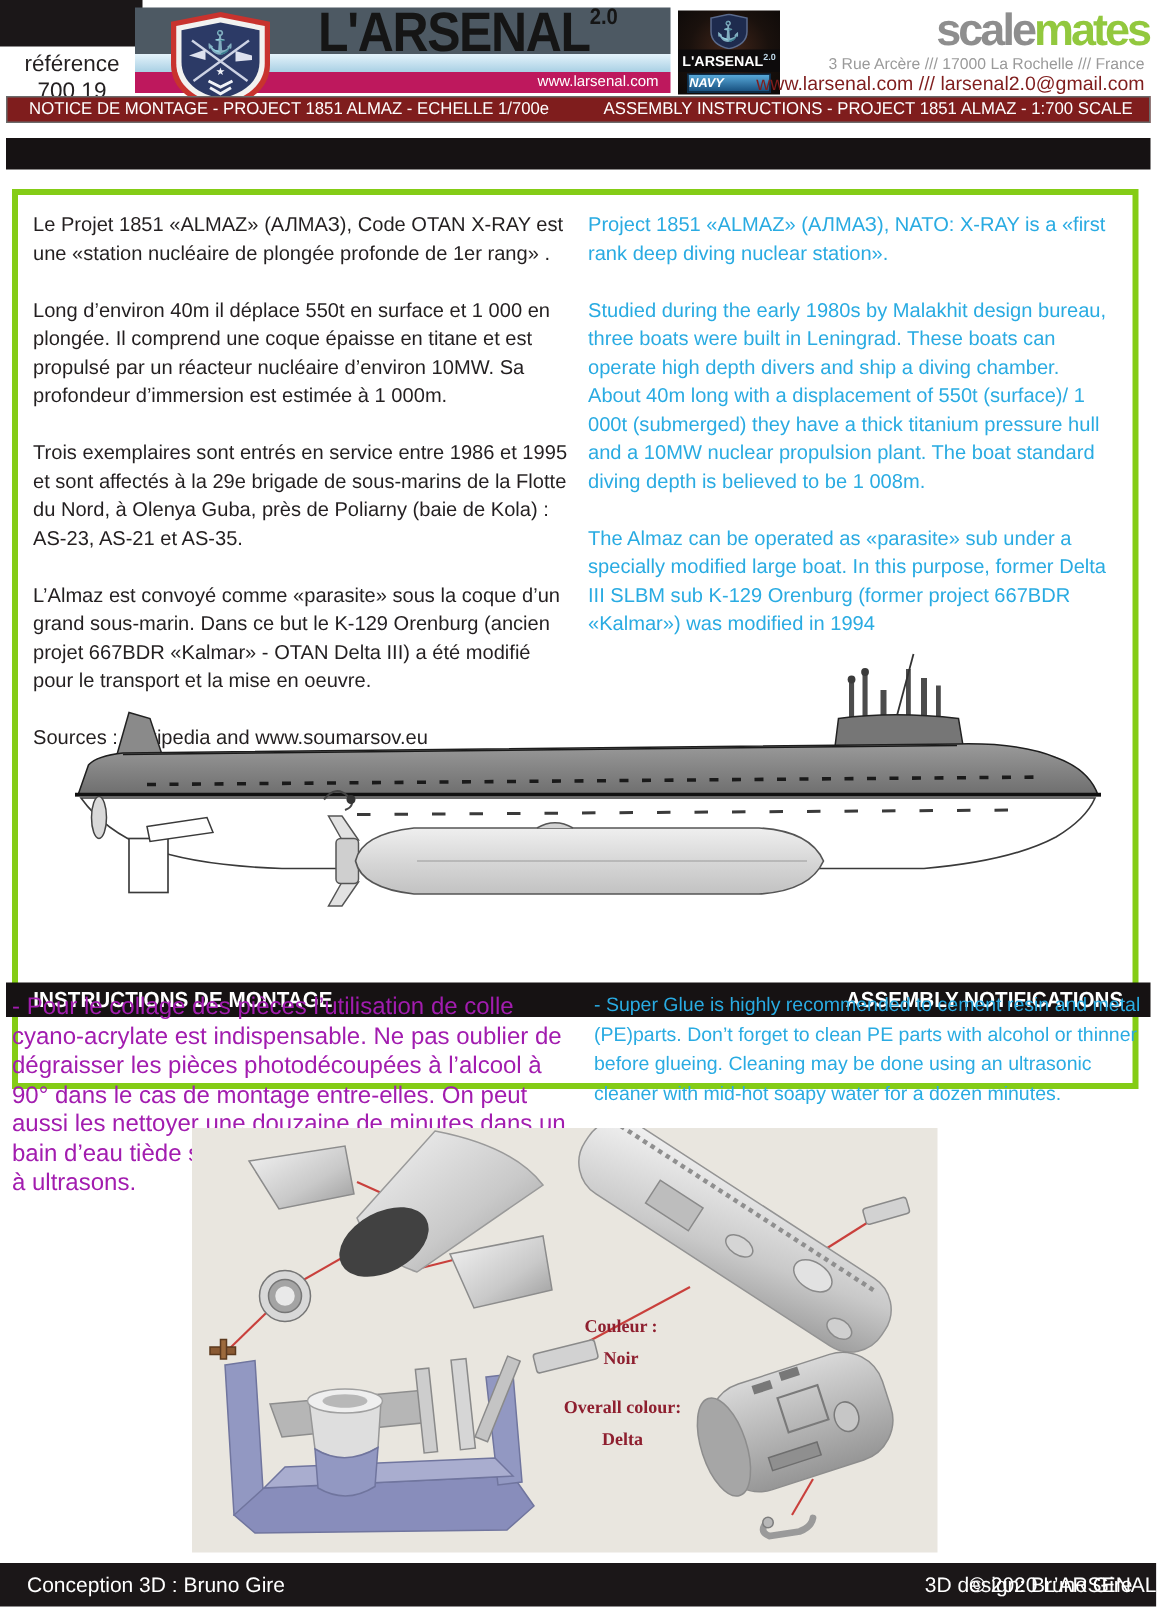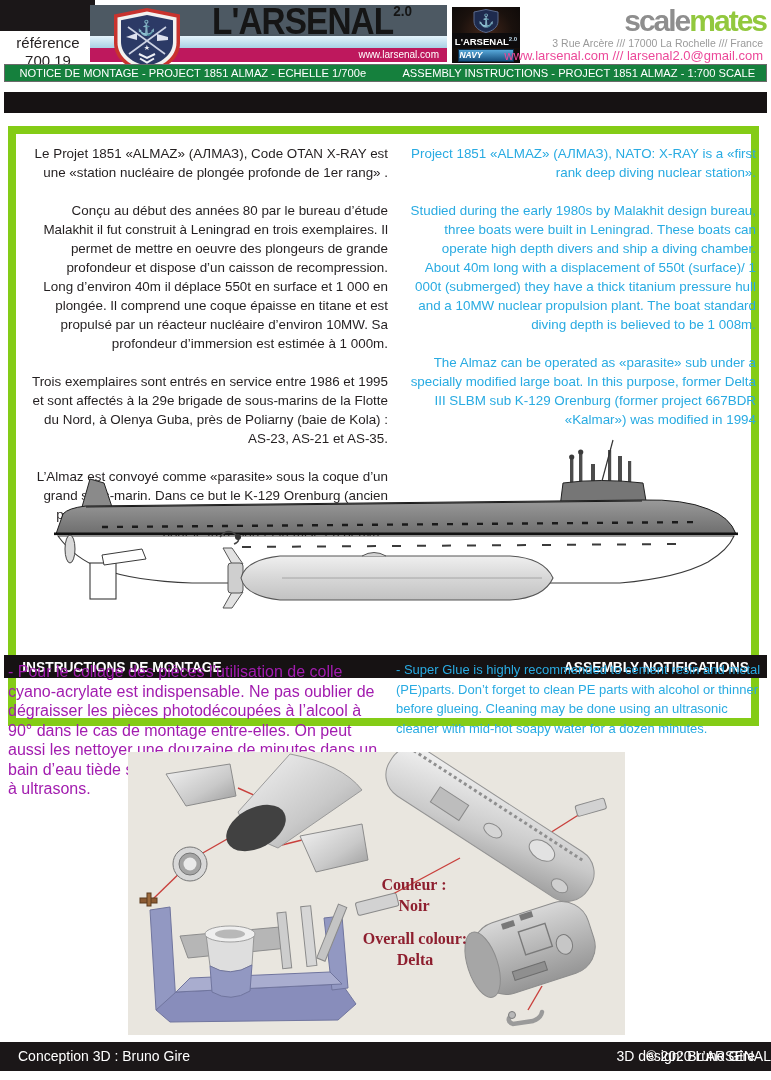--- a/index.html
+++ b/index.html
@@ -23,47 +23,47 @@
     background:radial-gradient(ellipse at 50% 45%, #43261a 0%, #1a110d 55%, #0c0908 100%);
     display:flex; flex-direction:column; align-items:center; }
   .nb-shield { width:30px; height:24px; margin-top:2px; }
   .nb-brand { width:100%; background:#0d0b0c; color:#fff; font-size:9.5px; font-weight:bold; text-align:center; line-height:13px; }
   .nb-brand .ver { font-size:6px; vertical-align:4px; color:#bcd7e8; }
   .nb-navy { width:78%; background:linear-gradient(#57a8d9,#174f7e); color:#fff; font-style:italic; font-weight:bold;
     font-size:8.5px; text-align:left; line-height:11px; margin-top:1px; border:1px solid #0c2d4a; }
   .sm-logo { position:absolute; right:5px; top:2px; font-size:30px; font-weight:bold; letter-spacing:-2px; line-height:38px; }
   .sm-scale { color:#8E8E8E; } .sm-mates { color:#92C83E; }
   .sm-address { position:absolute; right:8px; top:37px; font-size:10.5px; color:#9a9a9a; }
-  .sm-contact { position:absolute; right:8px; top:48px; font-size:13px; color:#ec4899; }
-  .titlebar { position:absolute; left:4px; top:64px; width:763px; height:18px; background:#15803d;
+  .sm-contact { position:absolute; right:8px; top:48px; font-size:13px; color:#7f1d1d; }
+  .titlebar { position:absolute; left:4px; top:64px; width:763px; height:18px; background:#7f1d1d;
     border:1px solid #6a6a6a; box-sizing:border-box; display:flex; color:#ffffff;gap:10px; }
   .titlebar-half { flex:1; display:flex; align-items:center; justify-content:center; font-size:11.5px;
     white-space:nowrap; transform:scaleX(0.97); }
   .blackbar2 { position:absolute; left:4px; top:92px; width:763px; height:21px; background:#161213; }
   
-  .main-box { position:absolute; left:8px; top:126px; width:751px; height:600px; border:8px solid #84cc16;
-    box-sizing:border-box; background:#fff;text-align:right; }
+  .main-box { position:absolute; left:8px; top:126px; width:751px; height:600px; border:4px solid #84cc16;
+    box-sizing:border-box; background:#fff; }
   .col { position:absolute; top:10px; font-size:13.4px; line-height:19px; }
   .col-fr { left:10px; width:362px; color:#231F20; }
   .col-en { left:380px; width:360px; color:#29ABE2; }
   .col p { margin:0 0 19px 0; }
   .col p.tight { margin-bottom:0; }
   .sub-drawing { position:absolute; left:26px; top:303px; width:702px; height:182px; }
   
   .instr-bar { position:absolute; left:4px; top:655px; width:763px; height:23px; background:#161213; color:#fff;
     display:flex; justify-content:space-between; align-items:center; padding:0 13px; box-sizing:border-box;
     font-size:14.5px; font-weight:bold; }
   .instr-bar span { transform:scaleX(0.95); }
   .glue-fr { position:absolute; left:8px; top:662px; width:372px; font-size:16px; line-height:19.5px; color:#a21caf; }
   .glue-en { position:absolute; left:396px; top:660px; width:372px; font-size:13px; line-height:19.5px; color:#29ABE2; }
   
   .render-area { position:absolute; left:128px; top:752px; width:497px; height:283px; background:#E9E6DF; }
   .render-svg { position:absolute; left:0; top:0; width:497px; height:283px; }
   .color-label { position:absolute; text-align:center; font-family:"Liberation Serif", serif; font-weight:bold;
-    color:#8E1F2F; font-size:16px; line-height:21px; }
+    color:#8E1F2F; font-size:12px; line-height:21px; }
   .label-fr { left:228px; top:122px; width:116px; }
   .label-en { left:212px; top:176px; width:150px; }
   
   .footer { position:absolute; left:0; top:1042px; width:771px; height:29px; background:#1b1718; color:#fff; font-size:14px; }
   .footer span { position:absolute; line-height:29px; white-space:nowrap; }
   .footer-left { left:18px;text-align:right; }
   .footer-center { left:0; right:0; text-align:right; }
   .footer-right { right:16px; }
 </style>
 </head>
@@ -114,21 +114,20 @@
 
   <div class="titlebar">
     <div class="titlebar-half">NOTICE DE MONTAGE - PROJECT 1851 ALMAZ - ECHELLE 1/700e</div>
     <div class="titlebar-half">ASSEMBLY INSTRUCTIONS - PROJECT 1851 ALMAZ - 1:700 SCALE</div>
   </div>
   <div class="blackbar2"></div>
 
   <div class="main-box">
     <div class="col col-fr">
       <p>Le Projet 1851 «ALMAZ» (АЛМАЗ), Code OTAN X-RAY est une «station nucléaire de plongée profonde de 1er rang» .</p>
-      <p class="tight">Conçu au début des années 80 par le bureau d’étude Malakhit il fut construit à Leningrad en trois exemplaires. Il permet de mettre en oeuvre des plongeurs de grande profondeur et dispose d’un caisson de recompression.</p>
       <p>Long d’environ 40m il déplace 550t en surface et 1 000 en plongée. Il comprend une coque épaisse en titane et est propulsé par un réacteur nucléaire d’environ 10MW. Sa profondeur d’immersion est estimée à 1 000m.</p>
       <p>Trois exemplaires sont entrés en service entre 1986 et 1995 et sont affectés à la 29e brigade de sous-marins de la Flotte du Nord, à Olenya Guba, près de Poliarny (baie de Kola) : AS-23, AS-21 et AS-35.</p>
       <p>L’Almaz est convoyé comme «parasite» sous la coque d’un grand sous-marin. Dans ce but le K-129 Orenburg (ancien projet 667BDR «Kalmar» - OTAN  Delta III) a été modifié pour le transport et la mise en oeuvre.</p>
       <p>Sources : Wikipedia and www.soumarsov.eu</p>
     </div>
     <div class="col col-en">
       <p>Project 1851 «ALMAZ» (АЛМАЗ), NATO: X-RAY is a «first rank deep diving nuclear station».</p>
       <p class="tight">Studied during the early 1980s by Malakhit design bureau, three boats were built in Leningrad. These boats can operate high depth divers and ship a diving chamber.</p>
       <p>About 40m long with a displacement of 550t (surface)/ 1 000t (submerged) they have a thick titanium pressure hull and a 10MW nuclear propulsion plant. The boat standard diving depth is believed to be 1 008m.</p>
       <p>The Almaz can be operated as «parasite» sub under a specially modified large boat. In this purpose, former Delta III SLBM sub K-129 Orenburg (former project 667BDR «Kalmar») was modified in 1994</p>

